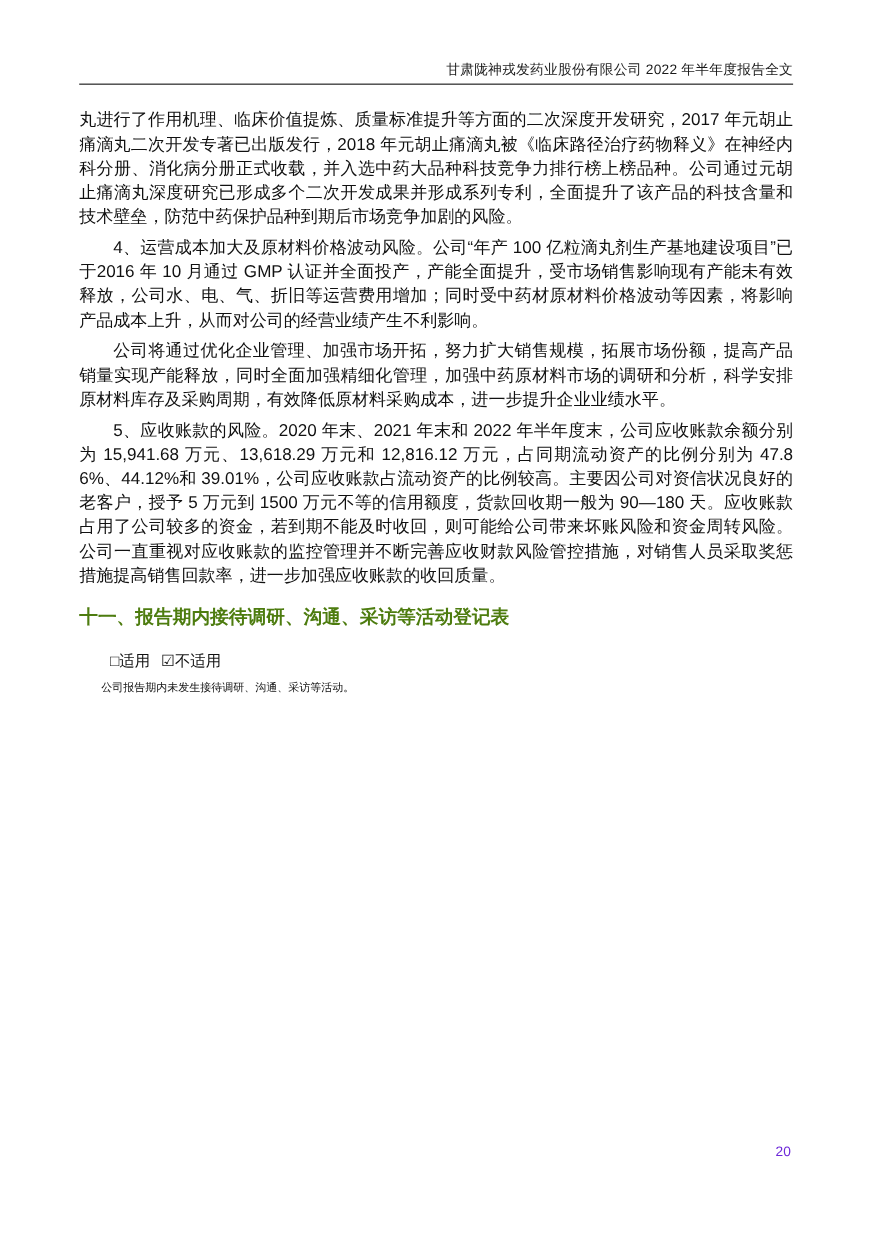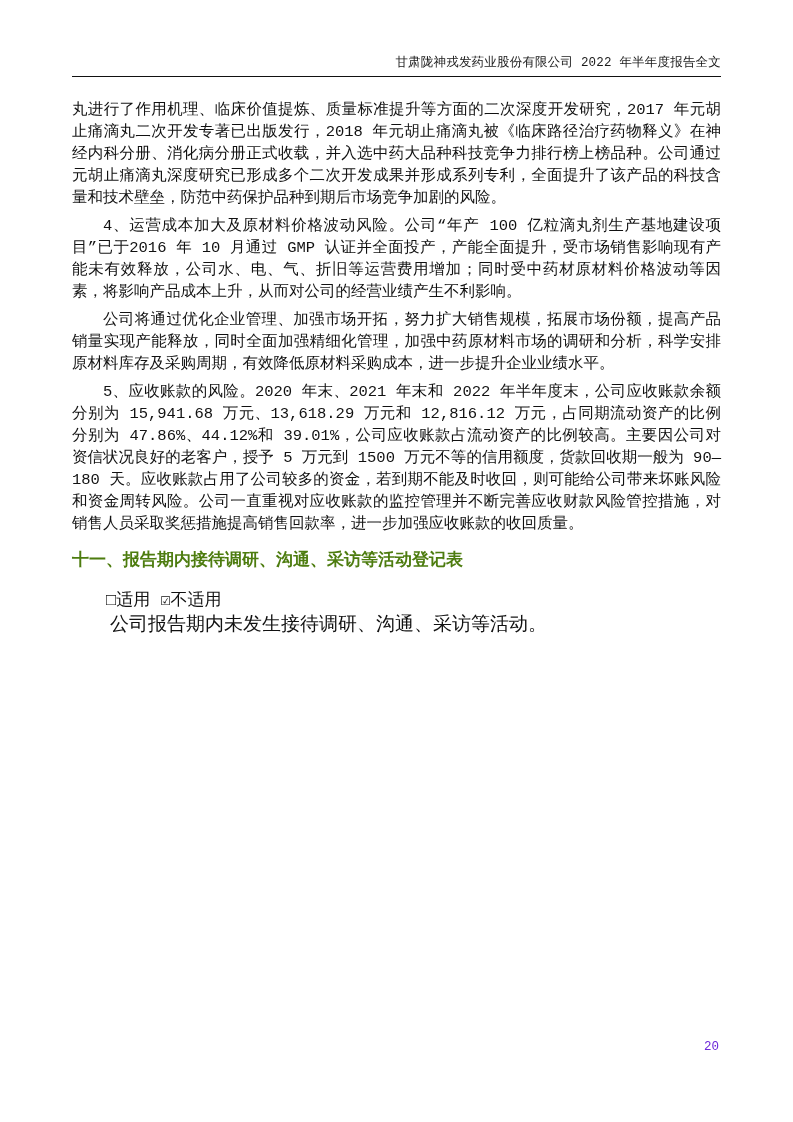--- a/index.html
+++ b/index.html
@@ -6,21 +6,21 @@
     margin: 0;
     padding: 0;
     background: #ffffff;
   }
   .page {
     position: relative;
     width: 793px;
     height: 1122px;
     background: #ffffff;
     color: #141414;
-    font-family: Liberation Mono, monospace;
+    font-family: Liberation Sans, sans-serif;
     overflow: hidden;
   }
   .doc-header {
     position: absolute;
     left: 72px;
     right: 72px;
     top: 55px;
     text-align: right;
     font-size: 12.5px;
     line-height: 16px;
@@ -55,31 +55,31 @@
   }
   .section-heading {
     font-size: 17px;
     font-weight: bold;
     line-height: 24px;
     margin: 14px 0 18px 0;
     text-align: left;
     color: #4d7c0f;
   }
   .check-line {
-    font-size: 17px;
+    font-size: 14px;
     line-height: 19px;
     text-align: left;
     margin: 0;
     color: #111111;
   }
   .check-line .opt {
     margin-right: 10px;
   }
   .note-line {
-    font-size: 19px;
+    font-size: 10px;
     line-height: 19px;
     text-align: left;
     margin: 0;
     color: #111111;
   }
   .page-footer {
     position: absolute;
     top: 1040px;
     right: 74px;
     font-size: 12.5px;

